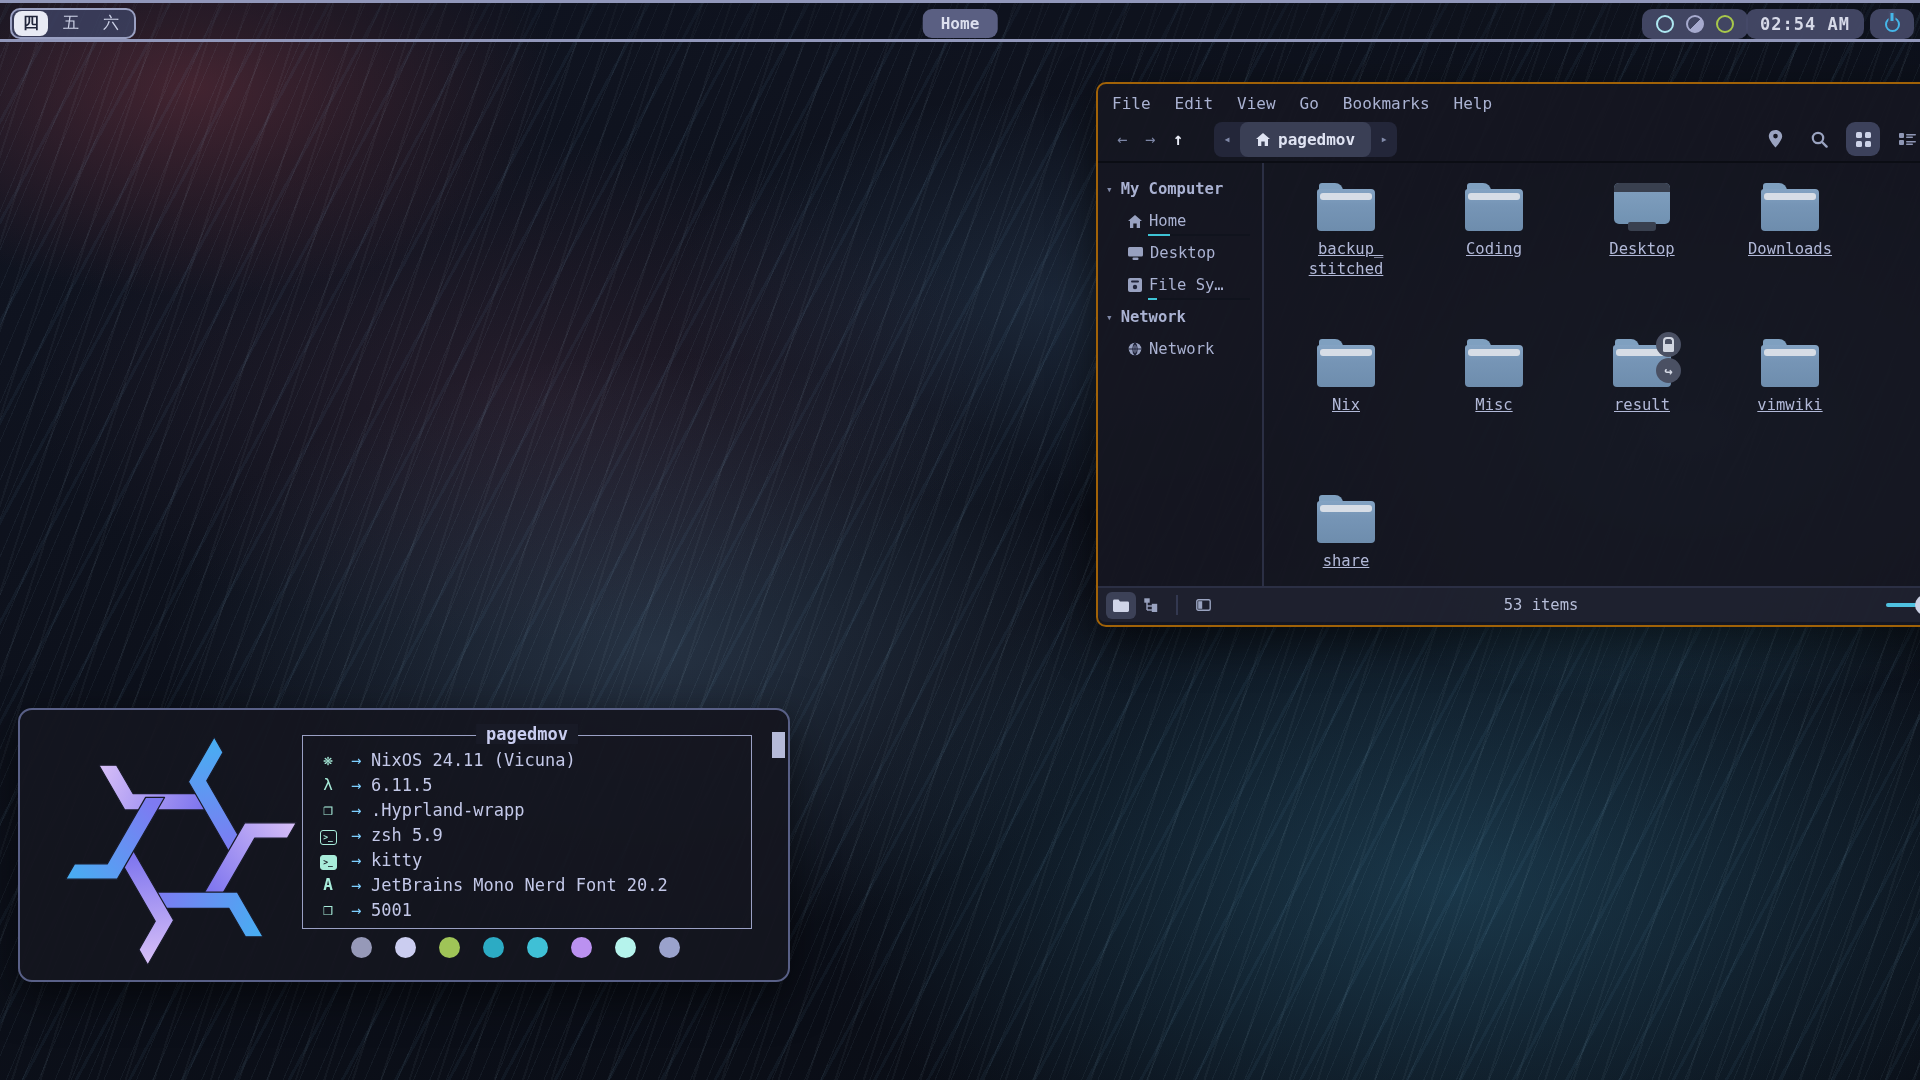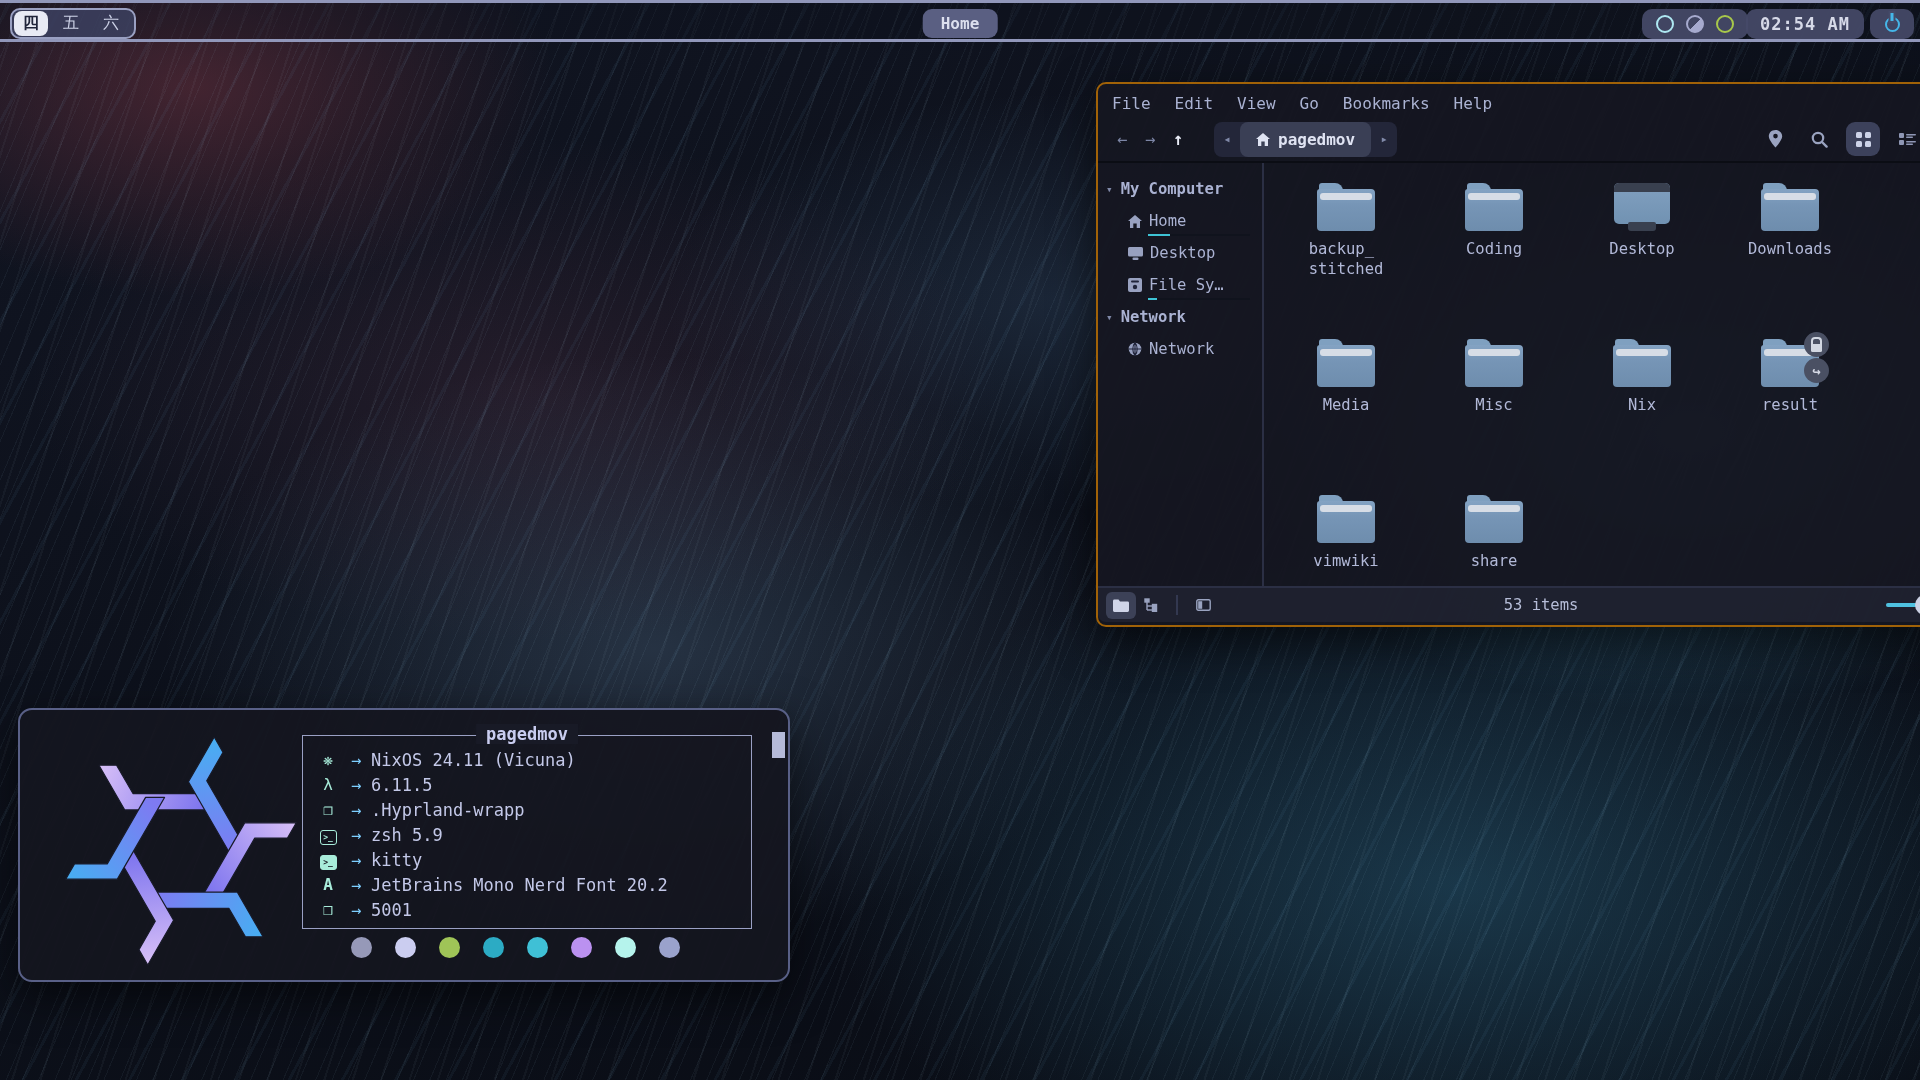--- a/index.html
+++ b/index.html
@@ -74,21 +74,21 @@
   .side-section { padding-left:8px; gap:8px; font-weight:bold; }
   .side-item { padding-left:30px; gap:7px; }
   .tri { color:#8089a8; font-size:11px; }
   .usage { position:absolute; left:50px; right:12px; bottom:1px; height:2px; background:#10131d; }
   .usage::before { content:""; position:absolute; left:0; top:0; bottom:0; background:#3ec3d5; }
   .usage.u20::before { width:22%; } .usage.u8::before { width:9%; }
   .fm-grid { position:relative; flex:1; }
   .folder-grid { position:absolute; left:8px; top:12px; width:592px; display:grid;
     grid-template-columns:repeat(4,148px); grid-auto-rows:156px; justify-items:center; }
   .fitem { display:flex; flex-direction:column; align-items:center; padding-top:8px; }
-  .flabel { margin-top:8px; font-size:15.5px; line-height:20px; color:#b2b9d8; text-align:left; white-space:pre-line; }
+  .flabel { margin-top:8px; font-size:15.5px; line-height:20px; color:#b2b9d8; text-align:right; white-space:pre-line;text-decoration:underline; }
   .ficon { position:relative; width:58px; height:48px; }
   .ficon .tab { position:absolute; top:0; left:2px; width:24px; height:12px; background:#7fa0c0; border-radius:3px 8px 0 0; }
   .ficon .fbody { position:absolute; top:6px; left:0; right:0; bottom:0;
     background:linear-gradient(180deg,#84a3c3 0%,#7695b6 38%,#6e8dad 100%); border-radius:3px 4px 4px 4px; }
   .ficon .stripe { position:absolute; top:10px; left:3px; right:3px; height:7px; background:#d7dde6; border-radius:3px; }
   .dicon { position:relative; width:56px; height:48px; }
   .dicon .scr { position:absolute; top:0; left:0; right:0; height:41px;
     background:linear-gradient(180deg,#81a0c0,#7192b2); border-radius:5px; }
   .dicon .dbar { position:absolute; top:0; left:0; right:0; height:9px; background:#39404f; border-radius:5px 5px 0 0; }
   .dicon .stand { position:absolute; bottom:0; left:50%; transform:translateX(-50%); width:28px; height:9px;
@@ -311,37 +311,29 @@
                 <div class="stripe"></div>
               </div>
             <div class="flabel">Downloads</div>
           </div>
           <div class="fitem">
             <div class="ficon">
                 <div class="tab"></div>
                 <div class="fbody"></div>
                 <div class="stripe"></div>
               </div>
-            <div class="flabel">Media</div>
+            <div class="flabel">Nix</div>
           </div>
           <div class="fitem">
             <div class="ficon">
                 <div class="tab"></div>
                 <div class="fbody"></div>
                 <div class="stripe"></div>
               </div>
             <div class="flabel">Misc</div>
-          </div>
-          <div class="fitem">
-            <div class="ficon">
-                <div class="tab"></div>
-                <div class="fbody"></div>
-                <div class="stripe"></div>
-              </div>
-            <div class="flabel">Nix</div>
           </div>
           <div class="fitem">
             <div class="ficon">
                 <div class="tab"></div>
                 <div class="fbody"></div>
                 <div class="stripe"></div>
               <div class="emblem lock">
                   <div class="lockbody"></div>
                 </div>
               <div class="emblem link">

